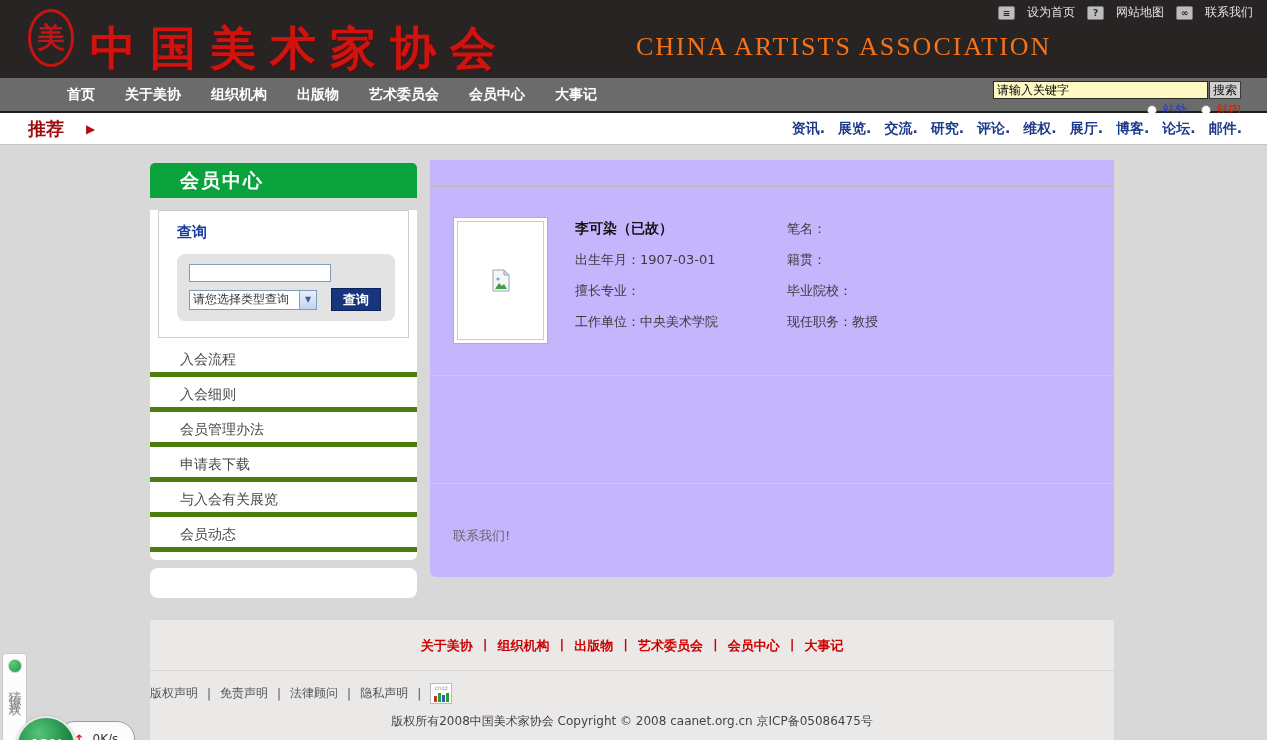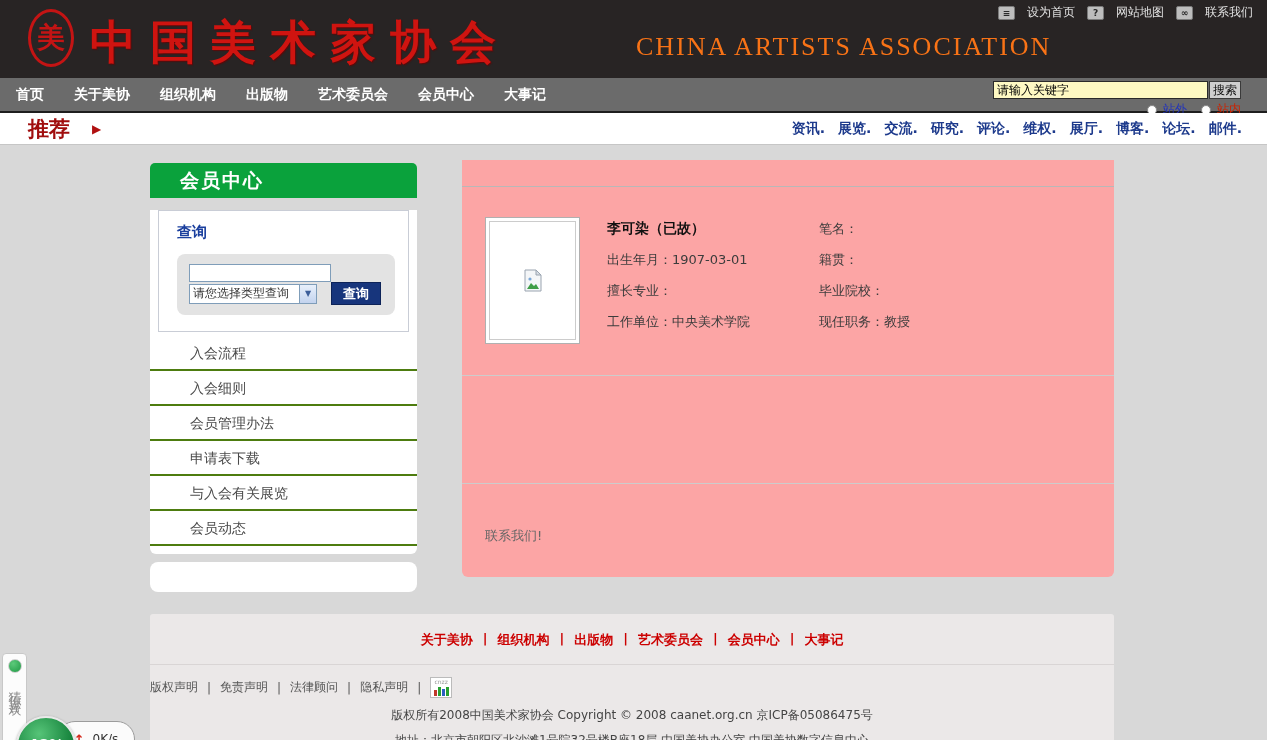--- a/index.html
+++ b/index.html
@@ -4,79 +4,79 @@
 <style>
   * { margin:0; padding:0; box-sizing:border-box; }
   html,body { background:#9a9a9a; }
   body { font-family:"DejaVu Sans","Liberation Sans",sans-serif; }
   .page { position:relative; width:1267px; height:740px; margin:0 auto; background:#d8d8d8; overflow:hidden; }
 
   
   .header { position:relative; height:78px; background:#282424; }
   .seal { position:absolute; left:28px; top:9px; width:46px; height:58px; border:3px solid #c41414; border-radius:50%;
           display:flex; align-items:center; justify-content:center; color:#c41414; font-size:28px; font-weight:bold; }
-  .logo-cn { position:absolute; left:90px; top:12px; font-size:46px; font-weight:bold; color:#cf1410;
+  .logo-cn { position:absolute; left:90px; top:18px; font-size:46px; font-weight:bold; color:#cf1410;
              letter-spacing:14px; font-family:"DejaVu Serif","Liberation Serif",serif; white-space:nowrap;
              text-shadow:1px 1px 1px #5a0a0a; }
   .eng-title { position:absolute; left:636px; top:32px; font-family:"Liberation Serif","DejaVu Serif",serif;
                font-size:26px; color:#f97316; letter-spacing:2px; white-space:nowrap; }
   .quick-links { position:absolute; right:14px; top:4px; display:flex; align-items:center; gap:12px;
                  color:#e2e2e2; font-size:12px; }
   .q-icon { display:inline-flex; width:17px; height:14px; background:#bdbdbd; border:1px solid #7a7a7a; border-radius:2px;
             align-items:center; justify-content:center; font-size:9px; color:#2a2a2a; font-weight:bold; }
   .q-link { cursor:pointer; }
 
   
   .mainnav { position:relative; height:35px; background:#6b6b6b; border-bottom:2px solid #1e1e1e; }
-  .nav-list { list-style:none; display:flex; gap:30px; padding-left:16px; height:33px; align-items:center; }
+  .nav-list { list-style:none; display:flex; gap:30px; padding-left:27px; height:33px; align-items:center;margin-left:40px; }
   .nav-list li { color:#ffffff; font-weight:bold; font-size:14px; cursor:pointer; white-space:nowrap; }
   .nav-search { position:absolute; right:26px; top:3px; display:flex; }
   .nav-search input { width:215px; height:18px; border:1px solid #2a2a2a; font-size:12px; padding:1px 3px;
                       font-family:inherit; background:#fef9c3; color:#000; }
   .search-btn { height:18px; margin-left:1px; font-size:12px; padding:0 3px; background:#cfcfcf;
                 border:1px solid #3a3a3a; color:#111; cursor:pointer; font-family:inherit; line-height:14px; }
   .radio-row { position:absolute; right:26px; top:23px; display:flex; align-items:center; gap:6px; font-size:12px; }
   .radio { width:10px; height:10px; border-radius:50%; background:#fff; border:1px solid #888; display:inline-block; margin-left:8px; cursor:pointer; }
   .lbl-out { color:#2233bb; }
   .lbl-in { color:#cc2200; }
 
   
   .subnav { position:relative; height:32px; background:#ffffff; border-bottom:1px solid #c6c6c6; display:flex; align-items:center; }
-  .recommend { margin-left:28px; color:#a00d0d; font-weight:bold; font-size:21px; }
+  .recommend { margin-left:28px; color:#a00d0d; font-weight:bold; font-size:18px; }
   .rec-arrow { margin-left:22px; color:#b01010; font-size:12px; }
   .channel-links { margin-left:auto; margin-right:25px; display:flex; gap:13px; }
   .channel-links span { color:#1d3a8c; font-weight:bold; font-size:14px; cursor:pointer; white-space:nowrap; }
 
   
   .main { display:flex; margin:15px 153px 0 150px; gap:13px; align-items:flex-start; }
 
   
   .sidebar { width:267px; flex:none; }
   .side-head { margin-top:3px; height:35px; background:#0aa23c; border-radius:5px 5px 0 0; color:#fff;
                font-size:19px; font-weight:bold; line-height:35px; padding-left:30px; letter-spacing:2px; }
   .side-panel { background:#fff; border-radius:0 0 6px 6px; padding-bottom:8px; }
   .querybox { margin:12px 8px 0 8px; border:1px solid #c9cdd6; padding:12px 0 16px 18px; }
   .query-label { color:#1a3f9e; font-weight:bold; font-size:15px; margin-bottom:12px; }
   .graybox { background:#e3e3e3; border-radius:8px; width:218px; padding:10px 10px 10px 12px; }
   .graybox input { width:142px; height:18px; border:1px solid #7f9db9; font-size:12px; padding:1px 3px; display:block; }
-  .select-row { display:flex; align-items:center; }
+  .select-row { display:flex; margin-top:6px; align-items:center; }
   .fake-select { width:128px; height:20px; border:1px solid #7f9db9; background:#fff; display:flex; align-items:center;
                  font-size:12px; color:#333; cursor:pointer; }
   .fake-select .sel-text { flex:1; padding-left:3px; white-space:nowrap; overflow:hidden; }
   .sel-arrow { width:17px; height:18px; background:linear-gradient(#e8f0fb,#c3d3ee); border-left:1px solid #7f9db9;
                display:flex; align-items:center; justify-content:center; font-size:8px; color:#3c5e9a; }
   .query-btn { margin-left:14px; width:50px; height:23px; background:#17357c; color:#fff; font-weight:bold;
                font-size:13px; border:1px solid #0d2358; cursor:pointer; font-family:inherit; }
   .side-menu { list-style:none; margin-top:4px; }
-  .side-menu li { height:35px; line-height:35px; padding-left:40px; border-bottom:2px solid #4d7c0f;
+  .side-menu li { height:35px; line-height:35px; padding-left:30px; border-bottom:5px solid #4d7c0f;
                   color:#4a4a4a; font-size:14px; cursor:pointer; }
   .side-empty { margin-top:8px; height:30px; background:#fff; border-radius:8px; }
 
   
-  .content { flex:1; background:#fca5a5; border-radius:0 0 6px 6px;margin-left:32px; }
+  .content { flex:1; background:#c4b5fd; border-radius:0 0 6px 6px; }
   .content-strip { height:27px; border-bottom:1px solid #b8b8b8; }
   .artist { display:flex; padding:30px 0 0 23px; height:189px; border-bottom:1px solid #cccccc; }
   .photo-frame { width:95px; height:127px; border:1px solid #b0b0b0; padding:3px; background:#fff; flex:none; }
   .photo-inner { width:100%; height:100%; border:1px solid #cccccc; display:flex; align-items:center; justify-content:center; }
   .artist-info { margin-left:27px; padding-top:3px; display:grid; grid-template-columns:212px auto; row-gap:12px;
                  align-content:start; font-size:13px; color:#3c3c3c; }
   .artist-info > div { height:19px; white-space:nowrap; }
   .artist-name { font-weight:bold; color:#111; font-size:14px; }
   .empty-block { height:108px; border-bottom:1px solid #cccccc; }
   .noworks { height:93px; padding:43px 0 0 23px; color:#666; font-size:13px; }

